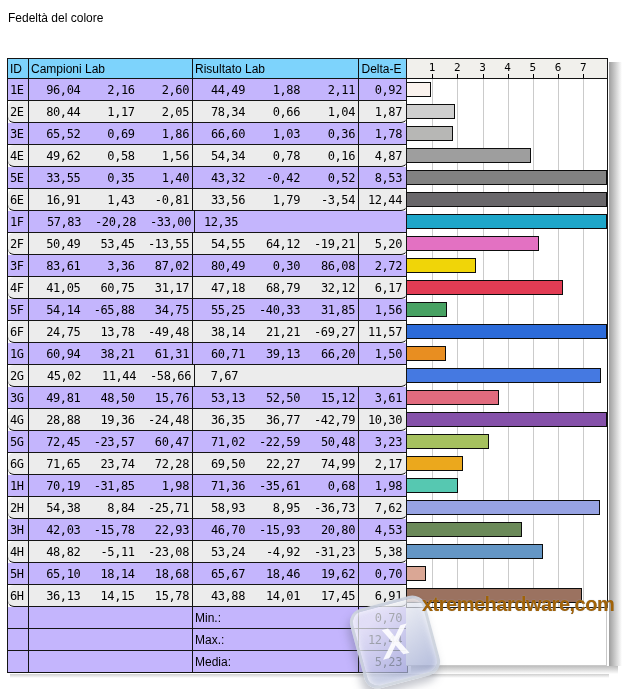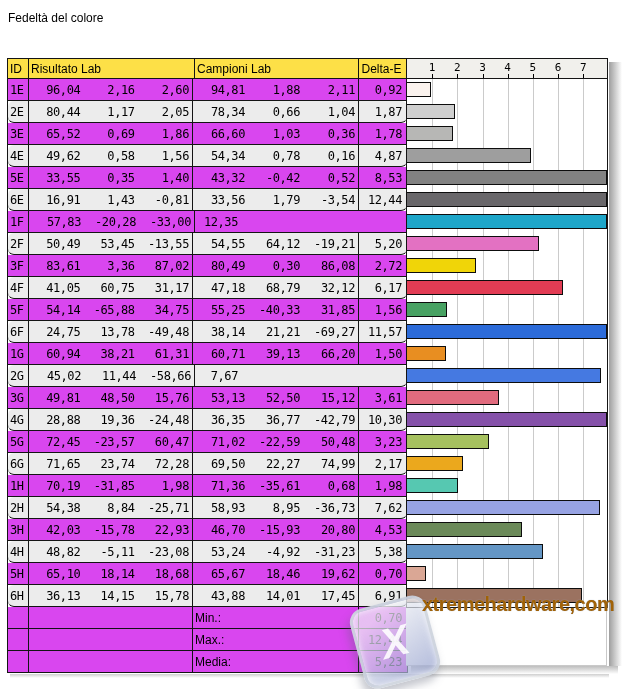--- a/index.html
+++ b/index.html
@@ -2,22 +2,22 @@
 <html><head>
 <meta charset="utf-8">
 <style>
   html,body{margin:0;padding:0;background:#fff;}
   .canvas{position:relative;width:640px;height:689px;background:#fff;overflow:hidden;
           font-family:"Liberation Sans",sans-serif;color:#000;}
   .title{position:absolute;left:8px;top:11px;font-size:12px;color:#000;}
 
   
   .table{position:absolute;left:7px;top:58px;width:399px;border:1px solid #141414;border-bottom:none;background:#fff;}
-  .row{display:flex;height:22px;box-sizing:border-box;border-bottom:1px solid #141414;background:#d946ef;}
-  .row.header{height:20px;background:#fde047;}
+  .row{display:flex;height:22px;box-sizing:border-box;border-bottom:1px solid #141414;background:#c4b5fd;}
+  .row.header{height:20px;background:#7dd3fc;}
   .row.shade{background:#ececec;border-radius:6px;}
   .c{box-sizing:border-box;border-right:1px solid #141414;height:100%;display:flex;align-items:center;overflow:hidden;}
   .c.id{width:21px;padding-left:2px;}
   .c.camp{width:164px;}
   .c.ris{width:166px;}
   .c.delta{width:47px;border-right:none;justify-content:flex-end;padding-right:4px;}
   .hdr{font-size:12px;padding-left:2px;}
   .c.delta.hdr{justify-content:center;padding-right:4px;}
   .mono,.num{font-family:"DejaVu Sans Mono",monospace;font-size:12px;letter-spacing:-0.4px;}
   .num{flex:1;text-align:right;padding-right:3px;}
@@ -56,34 +56,34 @@
 </style>
 </head>
 <body>
 
 <div class="canvas">
   <div class="title">Fedeltà del colore</div>
 
   <div class="table">
     <div class="row header">
       <div class="c id hdr">ID</div>
+      <div class="c camp hdr">Campioni Lab</div>
       <div class="c ris hdr">Risultato Lab</div>
-      <div class="c camp hdr">Campioni Lab</div>
       <div class="c delta hdr">Delta-E</div>
     </div>
     <div id="data-rows">
         <div class="row">
           <div class="c id mono">1E</div>
           <div class="c camp">
             <span class="num">96,04</span>
             <span class="num">2,16</span>
             <span class="num">2,60</span>
           </div>
           <div class="c ris">
-            <span class="num">94,81</span>
+            <span class="num">44,49</span>
             <span class="num">1,88</span>
             <span class="num">2,11</span>
           </div>
           <div class="c delta">
             <span class="mono">0,92</span>
           </div>
         </div>
         <div class="row shade">
           <div class="c id mono">2E</div>
           <div class="c camp">

